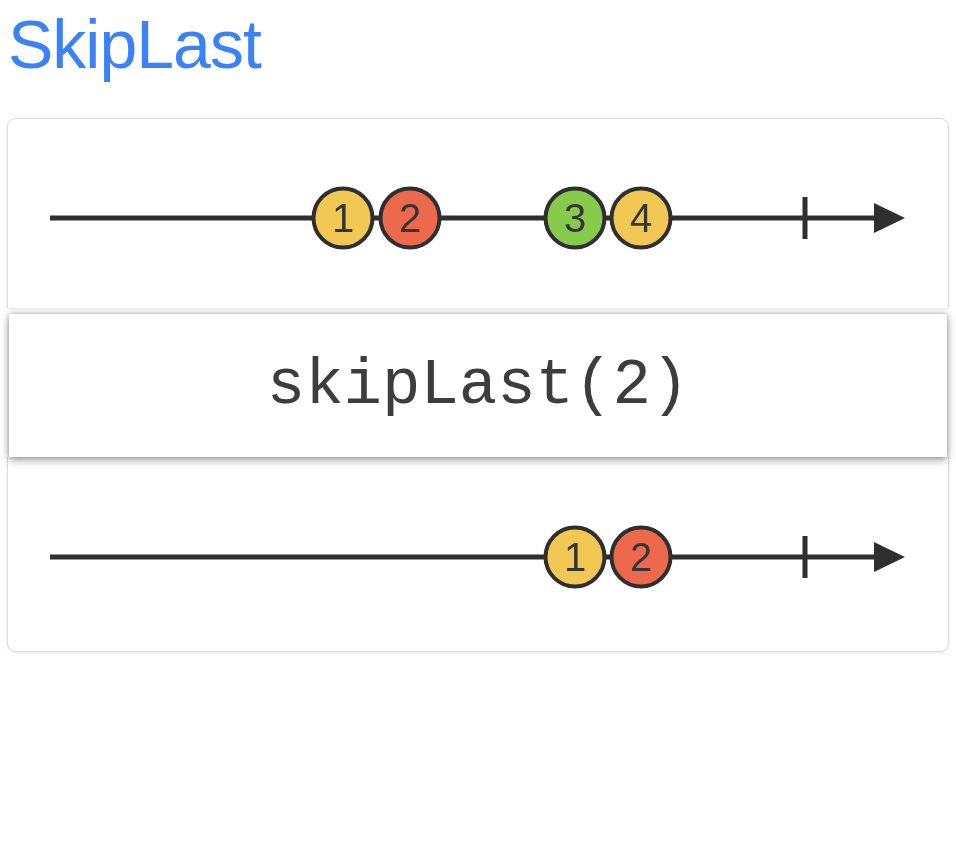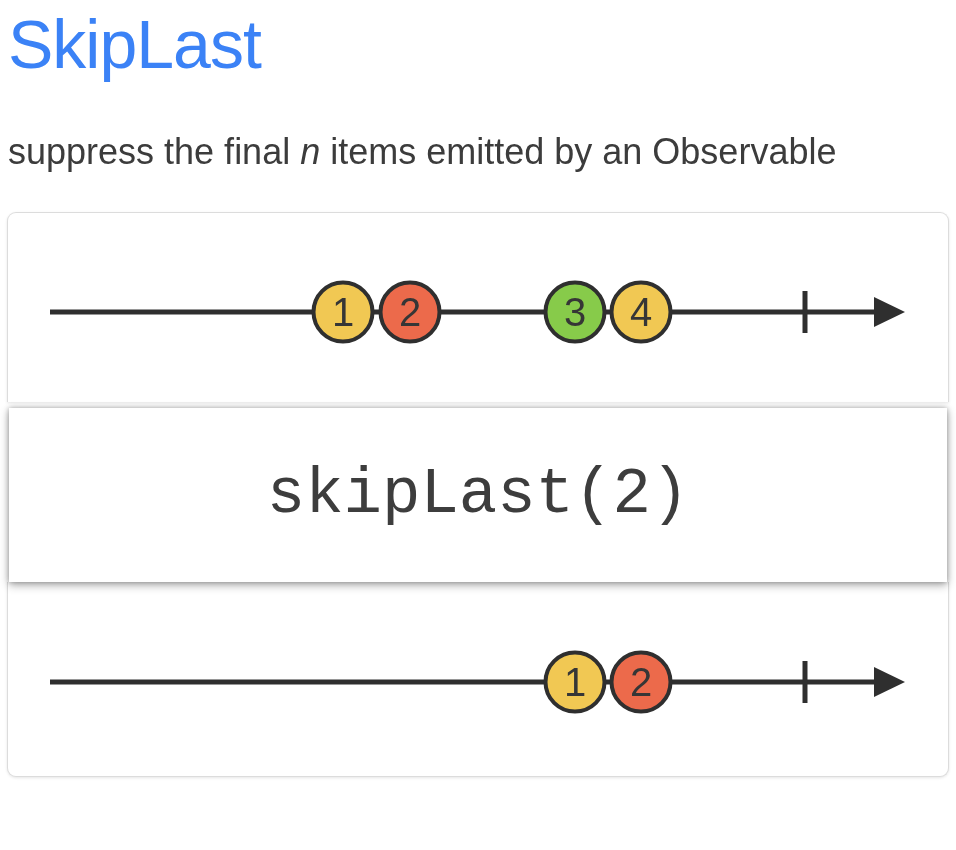--- a/index.html
+++ b/index.html
@@ -46,21 +46,21 @@
   }
   .io-box.bottom {
     height: 195px;
     border-top: none;
     border-radius: 0 0 9px 9px;
   }
   .operator-box {
     position: relative;
     z-index: 2;
     margin: 6px 2px 0 2px;
-    height: 174px;
+    height: 143px;
     background: #ffffff;
     box-shadow: 0 0 5px rgba(0,0,0,0.28), 0 3px 9px rgba(0,0,0,0.32);
     display: flex;
     align-items: center;
     justify-content: center;
   }
   .operator-box code {
     font-family: "Liberation Mono", monospace;
     font-size: 64px;
     font-weight: 400;
@@ -69,21 +69,20 @@
   }
   .io-box svg { display: block; }
 </style>
 </head>
 <body>
 
 <div class="page">
 
   <h1 class="title">SkipLast</h1>
 
-  <p class="description"><span>suppress the final </span><em>n</em><span> items emitted by an Observable</span></p>
 
   <section class="diagram">
 
     <div class="io-box top">
       <svg id="svg-input" width="940" height="186" viewBox="0 0 940 186">
           <line x1="42" y1="99" x2="870" y2="99" stroke="#2F2F2F" stroke-width="5"></line>
           <line x1="797" y1="78" x2="797" y2="120" stroke="#2F2F2F" stroke-width="5"></line>
           <polygon points="866,84 866,114 897,99" fill="#2F2F2F"></polygon>
           <g>
             <circle cx="335" cy="99" r="29.5" fill="#F1C853" stroke="#2F2F2F" stroke-width="4"></circle>

